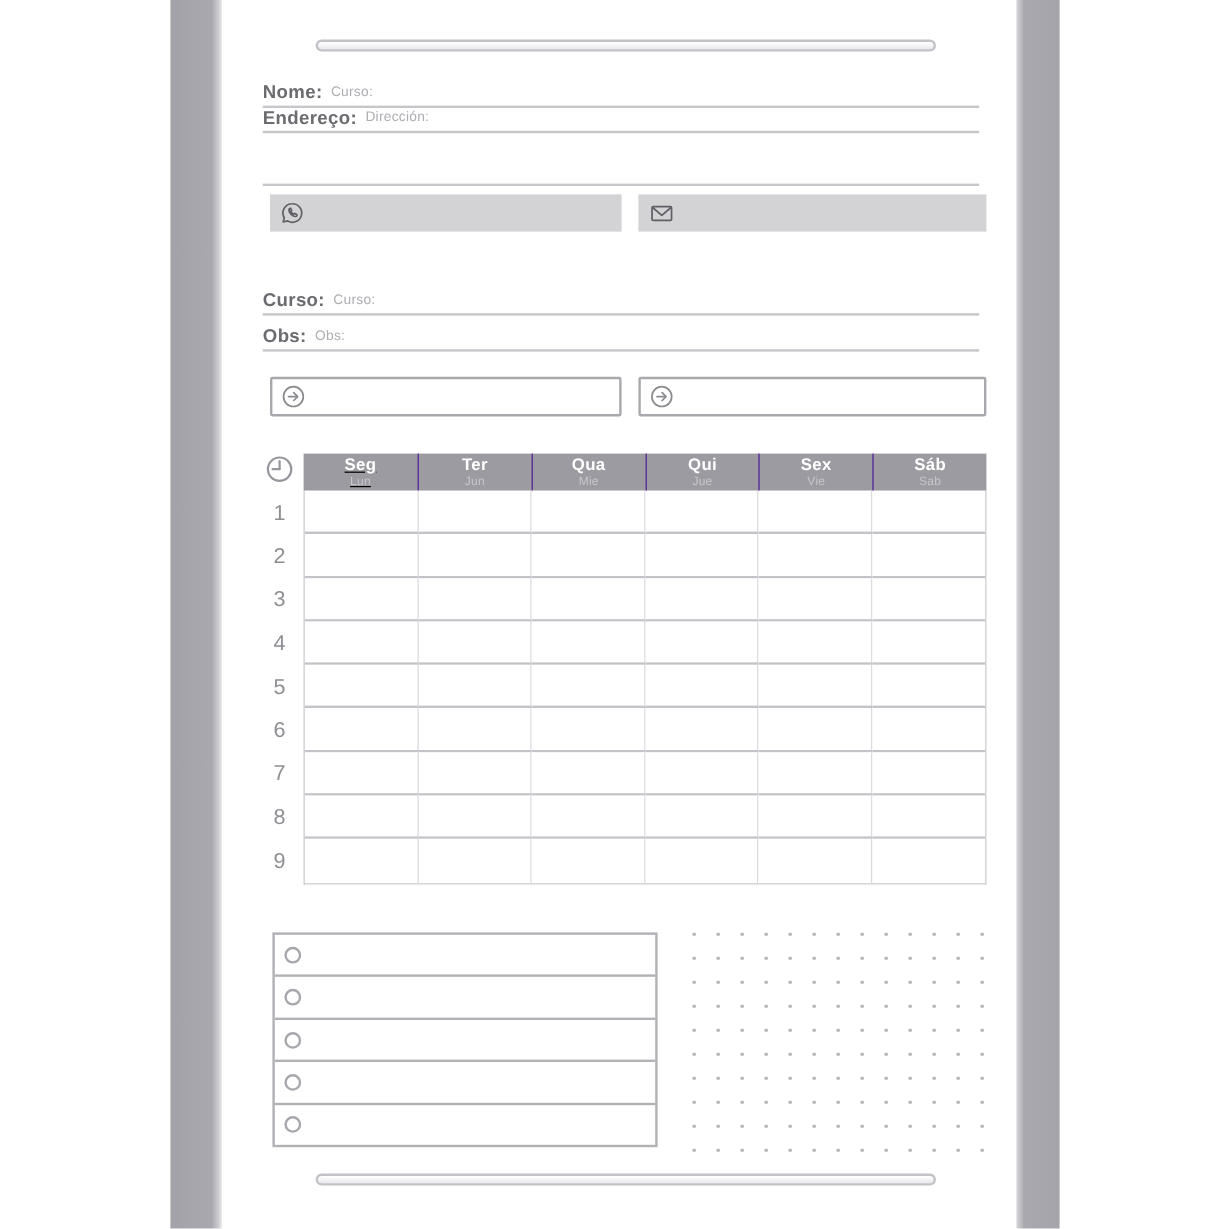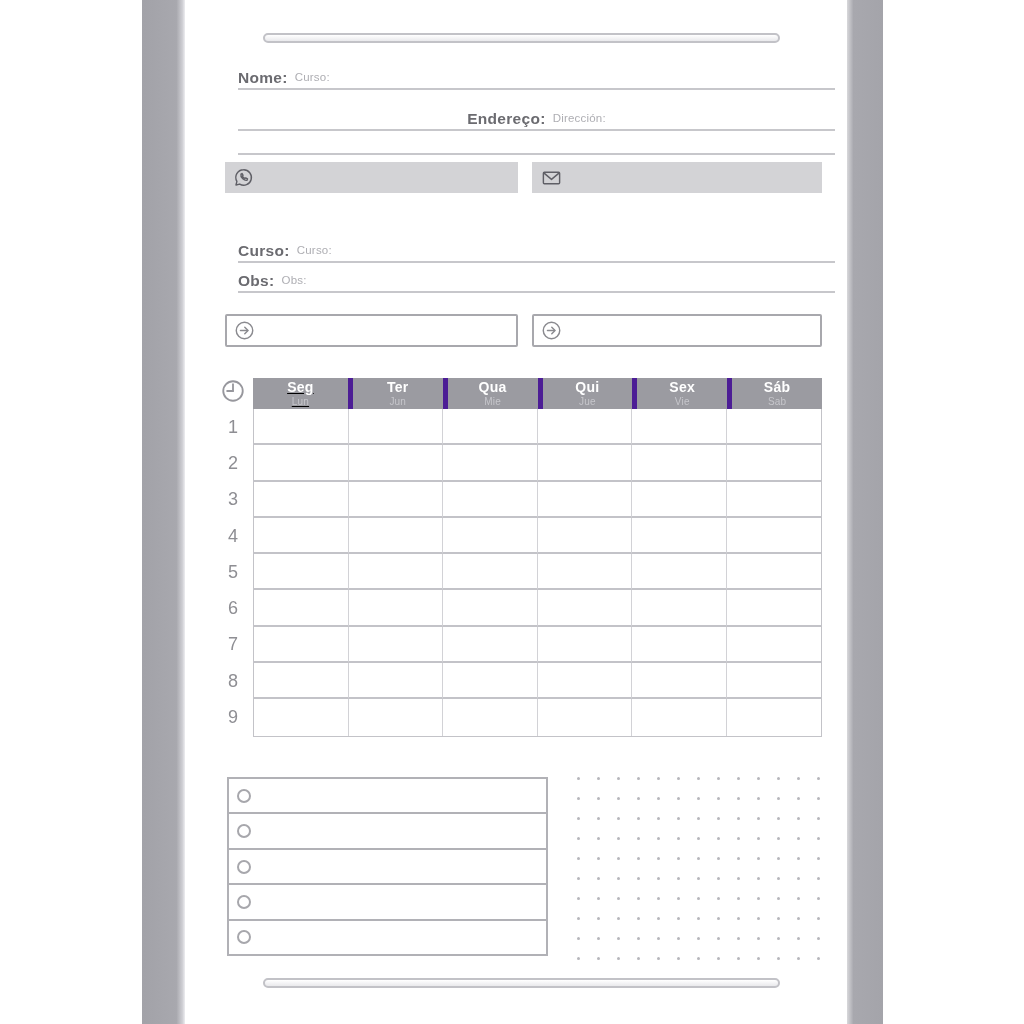--- a/index.html
+++ b/index.html
@@ -11,21 +11,21 @@
   .band-left{left:142px;width:43px;background:linear-gradient(to right,#a2a2a8,#a8a8ae 80%,#cfcfd4 94%,#ededf0 100%);}
   .band-right{left:847px;width:36px;background:linear-gradient(to right,#d8d8db 0%,#a8a8ae 18%,#a4a4aa 100%);}
 
   
   .binding-bar{position:absolute;left:263px;width:513px;height:6px;border:2px solid #c2c2c7;
                border-radius:5px;background:linear-gradient(#ffffff,#e9e9ec);}
   .binding-top{top:33px;}
   .binding-bottom{top:978px;}
 
   
-  .field-line{position:absolute;left:238px;width:597px;border-bottom:2px solid #c7c7cb;
+  .field-line{position:absolute;left:219px;width:597px;border-bottom:2px solid #c7c7cb;
               display:flex;align-items:flex-end;gap:7px;padding-bottom:3px;box-sizing:border-box;}
   .label-main{font-size:15.5px;font-weight:700;color:#6b6b70;letter-spacing:.3px;line-height:1;}
   .label-sub{font-size:11.5px;color:#aeaeb3;letter-spacing:.2px;line-height:1.2;}
 
   
   .contact-bar{position:absolute;top:162px;height:31px;background:#d3d3d6;
                display:flex;align-items:center;padding-left:8px;box-sizing:border-box;}
   .contact-left{left:225px;width:293px;}
   .contact-right{left:532px;width:290px;}
 
@@ -34,21 +34,21 @@
               background:#fff;display:flex;align-items:center;padding-left:6px;box-sizing:border-box;}
   .action-left{left:225px;width:293px;}
   .action-right{left:532px;width:290px;}
 
   .icon{display:block;}
 
   
   .clock-wrap{position:absolute;left:220px;top:378px;}
   .sched-header{position:absolute;left:253px;top:378px;width:569px;height:31px;background:#9b9ba1;
                 display:grid;grid-template-columns:repeat(6,1fr);}
-  .sched-hcell{display:flex;flex-direction:column;align-items:center;justify-content:center;border-left:5px solid #4c1d95;}
+  .sched-hcell{display:flex;flex-direction:column;align-items:center;justify-content:center;border-left:1px solid #4c1d95;}
   .sched-hcell.first{border-left:none;text-decoration:underline;}
   .day-main{color:#ffffff;font-size:14px;font-weight:700;line-height:1;letter-spacing:.3px;}
   .day-sub{color:#c6c6cb;font-size:10px;line-height:1;margin-top:3px;letter-spacing:.2px;}
 
   .sched-grid{position:absolute;left:253px;top:409px;width:569px;
               display:grid;grid-template-columns:repeat(6,1fr);grid-auto-rows:36.3px;
               border:1.5px solid #c3c3c8;border-top:none;box-sizing:border-box;background:#fff;}
   .sched-cell{border-right:1px solid #d2d2d6;border-bottom:2px solid #c3c3c8;background:#ffffff;}
   .sched-cell.lastcol{border-right:none;}
   .sched-cell.lastrow{border-bottom:none;}
@@ -76,21 +76,21 @@
   <div class="band band-left"></div>
   <div class="band band-right"></div>
 
   <div class="binding-bar binding-top"></div>
   <div class="binding-bar binding-bottom"></div>
 
   <div class="field-line" style="top:55px;height:35px;">
     <span class="label-main">Nome:</span>
     <span class="label-sub">Curso:</span>
   </div>
-  <div class="field-line" style="top:89px;height:42px;justify-content:center;">
+  <div class="field-line" style="top:89px;height:22px;">
     <span class="label-main">Endereço:</span>
     <span class="label-sub">Dirección:</span>
   </div>
   <div class="field-line" style="top:123px;height:32px;"></div>
 
   <div class="contact-bar contact-left">
     <svg class="icon" width="21" height="21" viewBox="0 0 24 24" fill="none" stroke="#5f5f66" stroke-width="1.6" stroke-linecap="round" stroke-linejoin="round">
       <path d="M12 3.2a8.8 8.8 0 0 0-7.55 13.3L3.4 20.6l4.25-1.1A8.8 8.8 0 1 0 12 3.2z"></path>
       <path d="M9.1 8.2c-.5 1.8.6 3.9 2.1 5.3 1.3 1.2 3.3 2.2 4.9 1.6l.5-1.5-2.1-1.2-.9.7c-1.1-.5-2.3-1.6-2.9-2.7l.8-.9-1.1-2.1z"></path>
     </svg>

